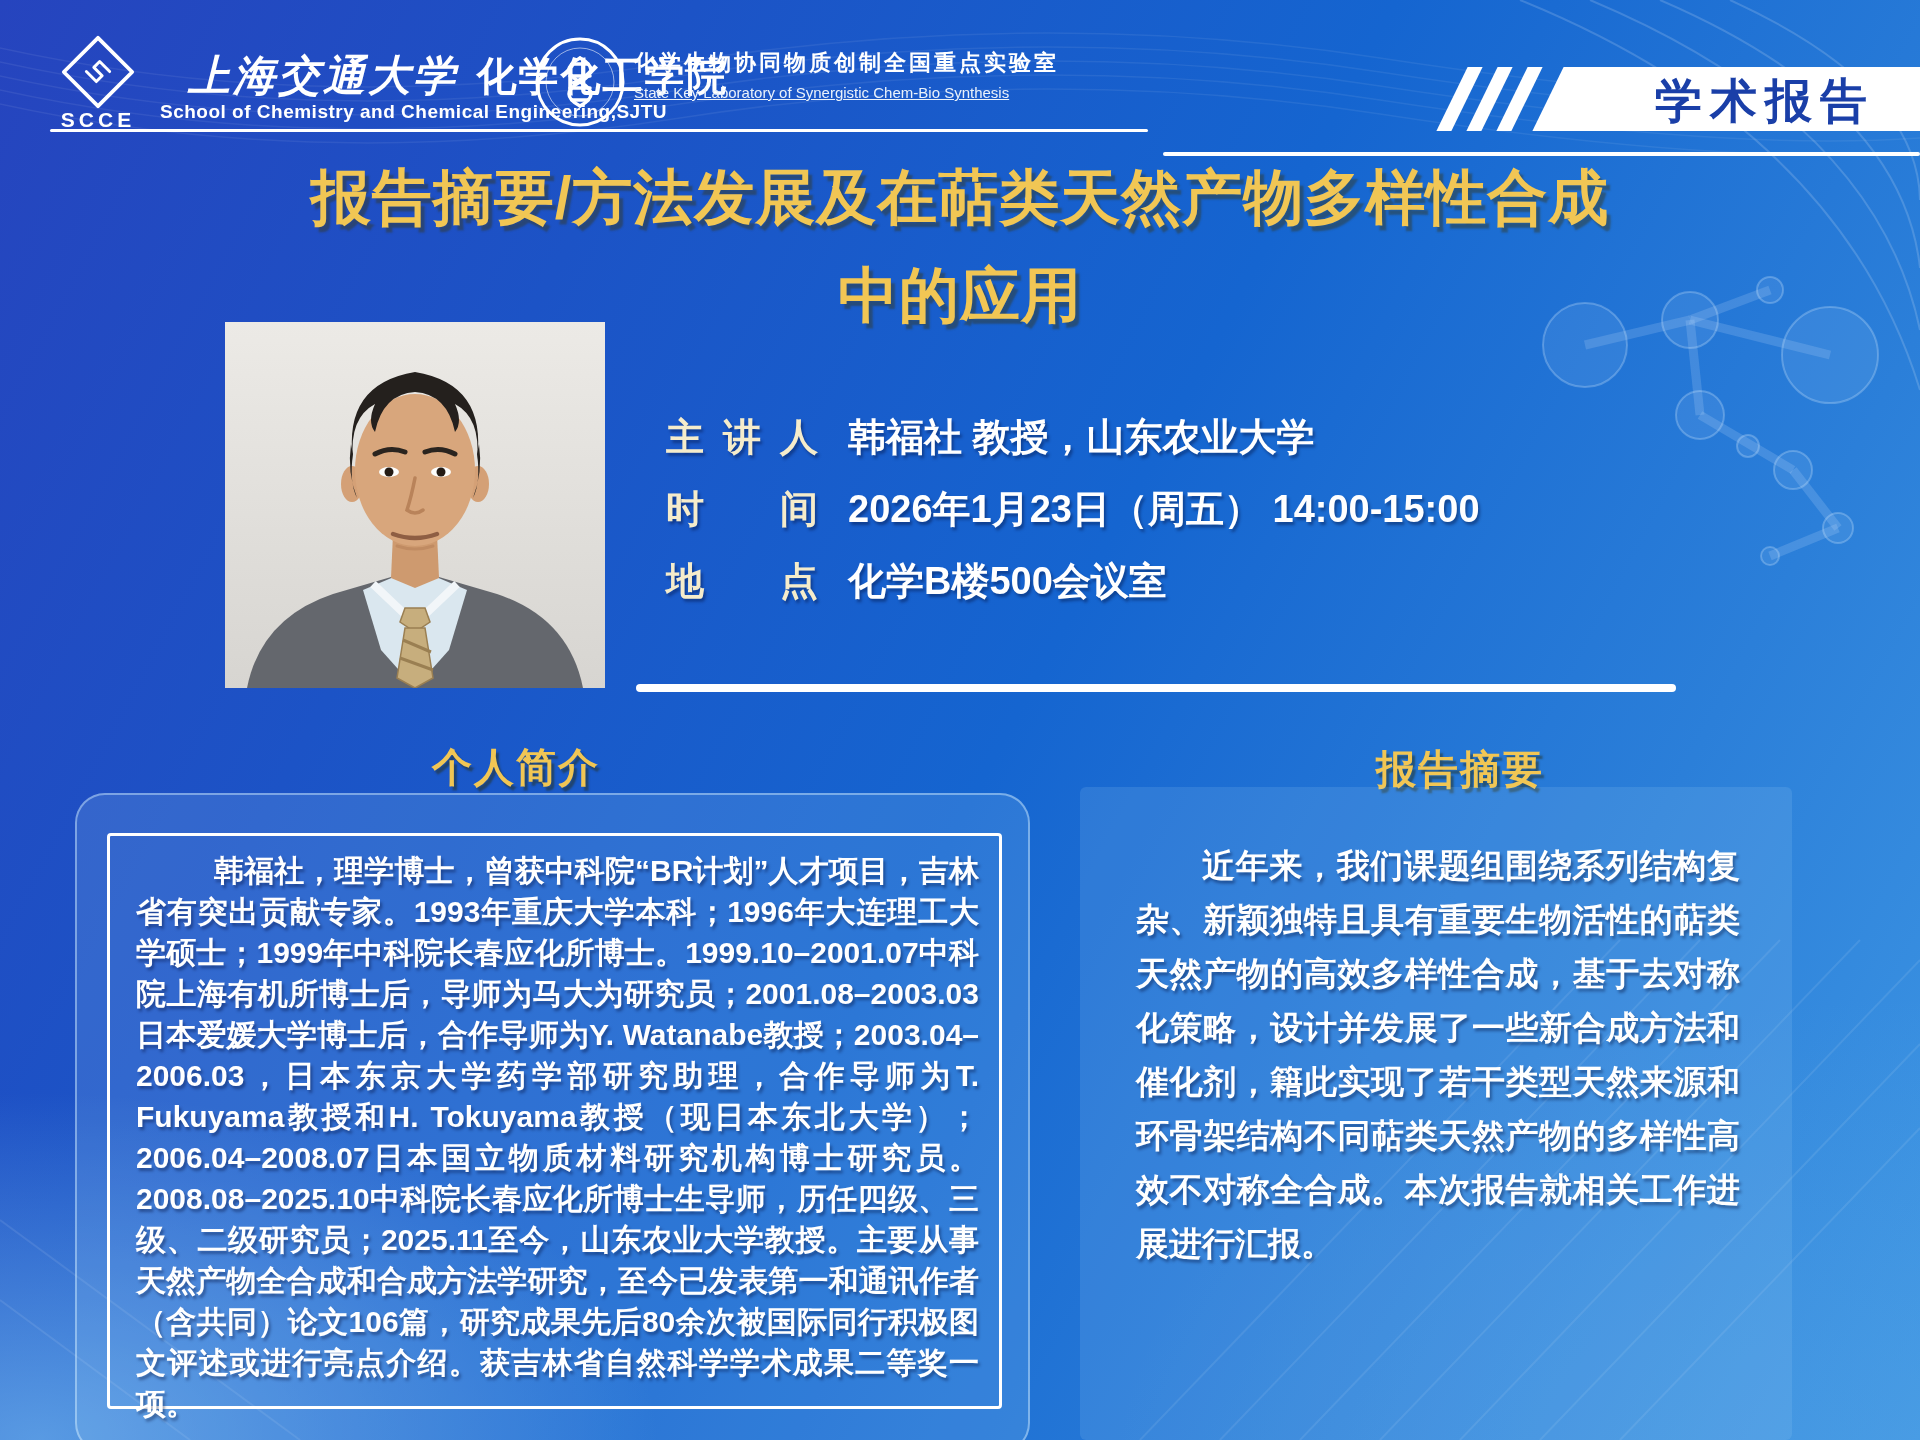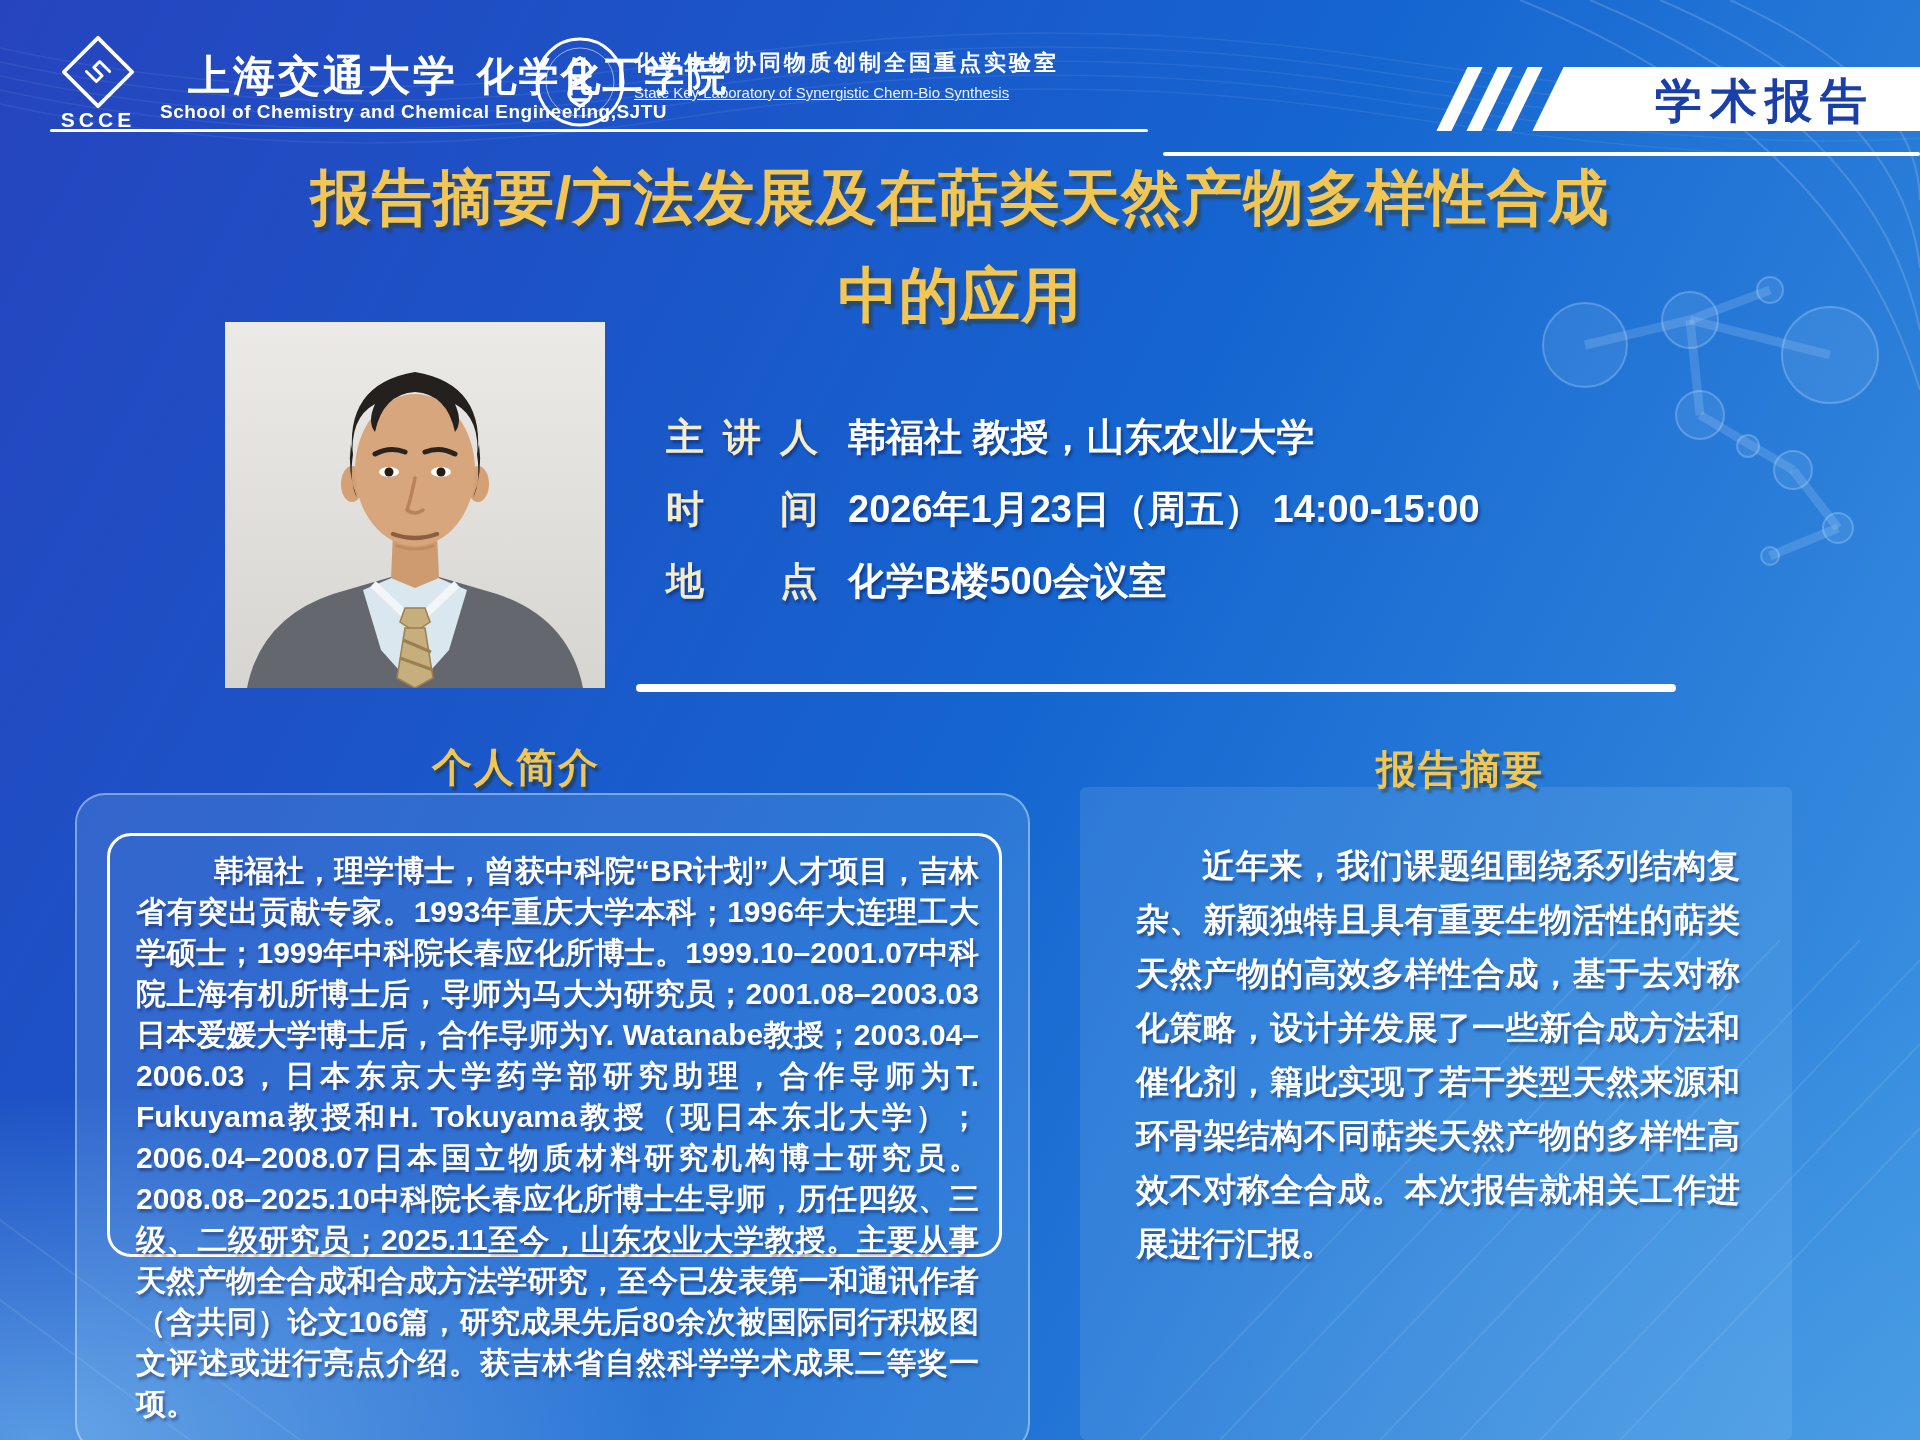--- a/index.html
+++ b/index.html
@@ -15,21 +15,21 @@
       radial-gradient(1300px 760px at 100% 102%, rgba(90,165,228,0.38), rgba(90,165,228,0) 62%),
       linear-gradient(118deg,#2644BE 0%,#1C53C6 26%,#1565D0 52%,#2B7FD9 78%,#3F97E4 100%);
   }
   .bg-decor{position:absolute;left:0;top:0;width:1920px;height:1440px;pointer-events:none;}
 
   
   .scce-logo{position:absolute;left:58px;top:34px;width:80px;height:76px;}
   .scce-abbr{position:absolute;left:52px;top:108px;width:92px;text-align:center;
     color:#fff;font-size:21px;letter-spacing:4px;}
   .univ-line{position:absolute;left:188px;top:48px;white-space:nowrap;color:#fff;}
-  .univ-cn{font-size:42px;letter-spacing:3px;font-family:"Liberation Serif","DejaVu Serif",serif;font-weight:700;}
+  .univ-cn{font-size:42px;font-style:italic;letter-spacing:3px;font-family:"Liberation Serif","DejaVu Serif",serif;font-weight:700;}
   .school-cn{font-size:40px;letter-spacing:2px;margin-left:14px;}
   .school-en{position:absolute;left:160px;top:101px;color:#fff;font-size:19px;letter-spacing:0.5px;white-space:nowrap;}
   .lab-logo{position:absolute;left:534px;top:36px;width:92px;height:92px;}
   .lab-cn{position:absolute;left:634px;top:48px;color:#fff;font-size:22px;letter-spacing:3px;white-space:nowrap;}
   .lab-en{position:absolute;left:634px;top:84px;color:#EAF2FB;font-size:15px;font-weight:400;white-space:nowrap;text-decoration:underline;}
   .hline-left{position:absolute;left:50px;top:129px;width:1098px;height:3px;background:#fff;border-radius:2px;}
   .hline-right{position:absolute;left:1163px;top:152px;width:757px;height:4px;background:#fff;border-radius:2px;}
   .badge-stripe{position:absolute;top:67px;width:15px;height:64px;background:#fff;transform:skewX(-26deg);}
   .badge{position:absolute;left:1548px;top:67px;width:420px;height:64px;background:#fff;transform:skewX(-26deg);}
   .badge-text{position:absolute;left:1600px;top:70px;width:330px;text-align:center;
@@ -57,22 +57,22 @@
   
   .sec-title{position:absolute;color:#F1C654;font-size:40px;letter-spacing:2px;
     text-shadow:3px 4px 2px rgba(40,45,20,0.5);white-space:nowrap;}
   .bio-title{left:432px;top:740px;}
   .abs-title{left:1376px;top:742px;}
 
   
   .bio-panel{position:absolute;left:75px;top:793px;width:955px;height:660px;
     background:rgba(165,215,250,0.16);border:2px solid rgba(215,240,255,0.45);
     border-radius:30px;box-sizing:border-box;}
-  .bio-inner{position:absolute;left:30px;top:38px;width:895px;height:424px;
-    border:3px solid #fff;border-radius:24px;box-sizing:border-box;
+  .bio-inner{position:absolute;left:30px;top:38px;width:895px;height:576px;
+    border:3px solid #fff;border-radius:4px;box-sizing:border-box;
     padding:14px 20px 10px 26px;}
   .bio-text{margin:0;color:#fff;font-size:30px;line-height:41px;text-align:justify;
     text-indent:2.6em;text-shadow:2px 3px 3px rgba(0,10,50,0.4);}
   .abs-panel{position:absolute;left:1080px;top:787px;width:712px;height:653px;
     background:rgba(165,215,250,0.15);border-radius:6px;box-sizing:border-box;
     padding:52px 52px 0 56px;}
   .abs-text{margin:0;color:#fff;font-size:33px;line-height:54px;text-align:justify;
     text-indent:2em;text-shadow:2px 3px 3px rgba(0,10,50,0.4);}
 </style>
 </head>

